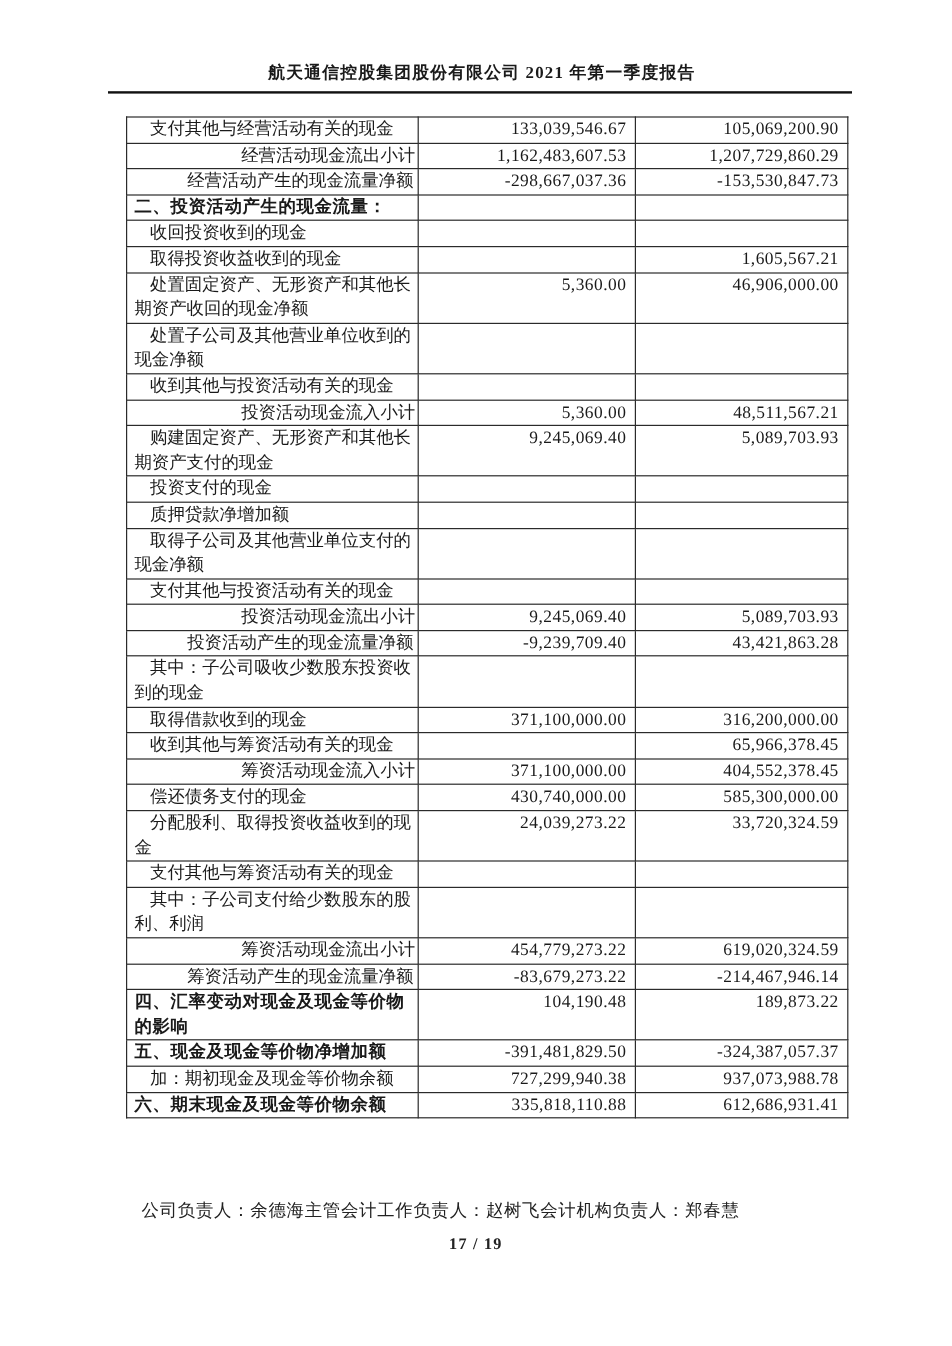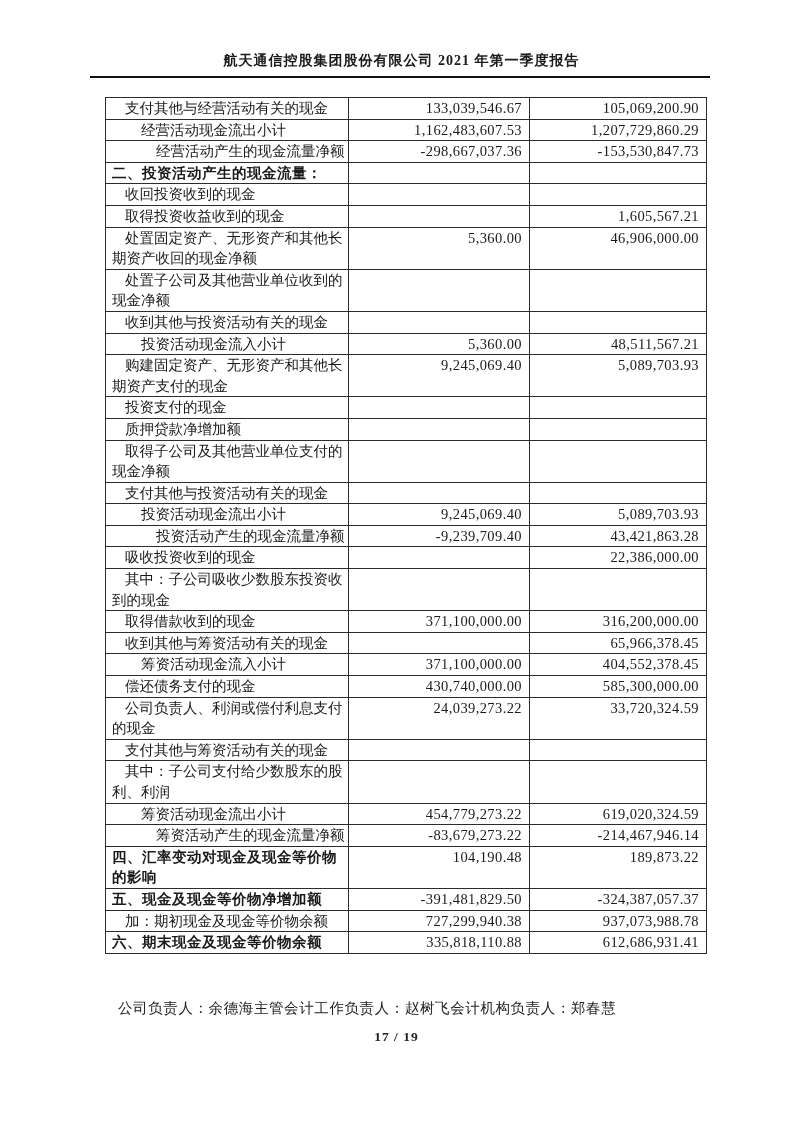--- a/index.html
+++ b/index.html
@@ -28,21 +28,21 @@
     font-size: 14.5px;
   }
   .cash-table td {
     border: 1px solid #2b2b2b;
     line-height: 20.6px;
     vertical-align: top;
     overflow: hidden;
   }
   .cash-table td.label { padding: 0 2px 0 6px; text-align: left; word-break: break-all; }
   .cash-table td.label.indent-1 { text-indent: 13px; }
-  .cash-table td.label.indent-2 { text-indent: 29px; }
+  .cash-table td.label.indent-2 { text-indent: 29px; text-align: right; }
   .cash-table td.label.indent-3 { text-indent: 44px; }
   .cash-table td.label.bold { font-weight: 700; letter-spacing: 0.5px; }
   .cash-table td.num {
     text-align: right; padding: 0 7px 0 2px;
     letter-spacing: 0.4px;
     font-variant-numeric: tabular-nums;
   }
 
   .signatories {
     position: absolute; top: 999px; left: 118px;
@@ -149,25 +149,20 @@
           <td class="label indent-2">投资活动现金流出小计</td>
           <td class="num">9,245,069.40</td>
           <td class="num">5,089,703.93</td>
         </tr>
         <tr>
           <td class="label indent-3">投资活动产生的现金流量净额</td>
           <td class="num">-9,239,709.40</td>
           <td class="num">43,421,863.28</td>
         </tr>
         <tr>
-          <td class="label indent-1">吸收投资收到的现金</td>
-          <td class="num"></td>
-          <td class="num">22,386,000.00</td>
-        </tr>
-        <tr>
           <td class="label indent-1">其中：子公司吸收少数股东投资收到的现金</td>
           <td class="num"></td>
           <td class="num"></td>
         </tr>
         <tr>
           <td class="label indent-1">取得借款收到的现金</td>
           <td class="num">371,100,000.00</td>
           <td class="num">316,200,000.00</td>
         </tr>
         <tr>
@@ -179,21 +174,21 @@
           <td class="label indent-2">筹资活动现金流入小计</td>
           <td class="num">371,100,000.00</td>
           <td class="num">404,552,378.45</td>
         </tr>
         <tr>
           <td class="label indent-1">偿还债务支付的现金</td>
           <td class="num">430,740,000.00</td>
           <td class="num">585,300,000.00</td>
         </tr>
         <tr>
-          <td class="label indent-1">公司负责人、利润或偿付利息支付的现金</td>
+          <td class="label indent-1">分配股利、取得投资收益收到的现金</td>
           <td class="num">24,039,273.22</td>
           <td class="num">33,720,324.59</td>
         </tr>
         <tr>
           <td class="label indent-1">支付其他与筹资活动有关的现金</td>
           <td class="num"></td>
           <td class="num"></td>
         </tr>
         <tr>
           <td class="label indent-1">其中：子公司支付给少数股东的股利、利润</td>

